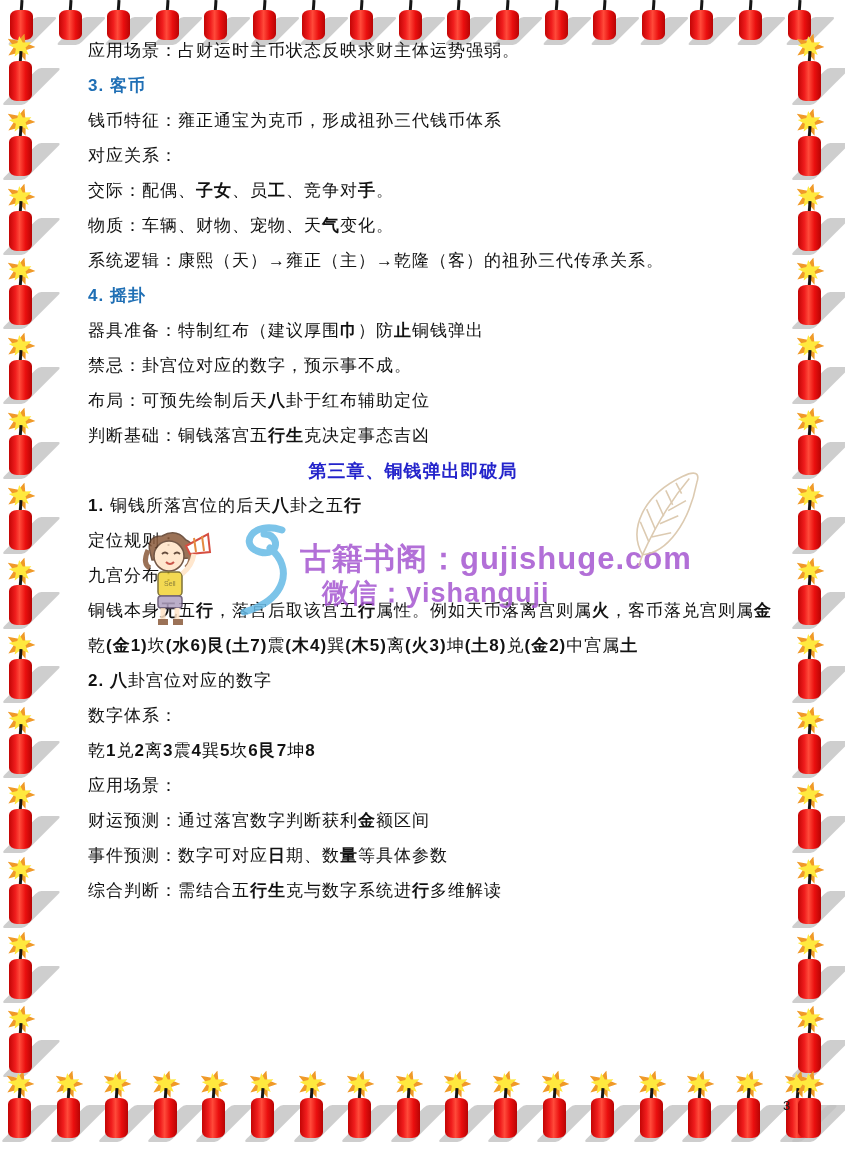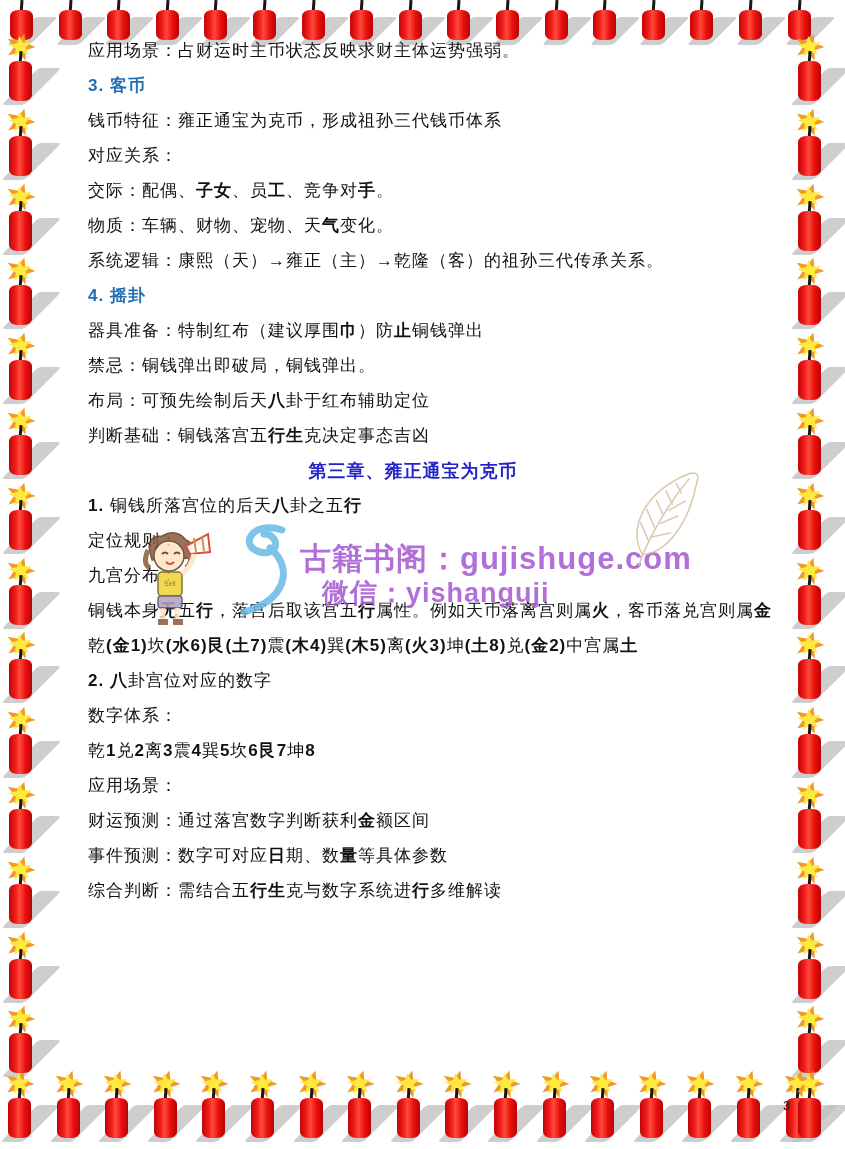--- a/index.html
+++ b/index.html
@@ -481,24 +481,24 @@
   <div class="doc" id="doc">
       <p class="body"><span>应用场景：占财运时主币状态反映求财主体运势强弱。</span></p>
       <p class="subheading"><span>3. 客币</span></p>
       <p class="body"><span>钱币特征：雍正通宝为克币，形成祖孙三代钱币体系</span></p>
       <p class="body"><span>对应关系：</span></p>
       <p class="body"><span>交际：配偶、</span><span class="b">子女</span><span>、员</span><span class="b">工</span><span>、竞争对</span><span class="b">手</span><span>。</span></p>
       <p class="body"><span>物质：车辆、财物、宠物、天</span><span class="b">气</span><span>变化。</span></p>
       <p class="body"><span>系统逻辑：康熙（天）→雍正（主）→乾隆（客）的祖孙三代传承关系。</span></p>
       <p class="subheading"><span>4. 摇卦</span></p>
       <p class="body"><span>器具准备：特制红布（建议厚围</span><span class="b">巾</span><span>）防</span><span class="b">止</span><span>铜钱弹出</span></p>
-      <p class="body"><span>禁忌：铜钱弹出即破局，铜钱弹出。</span></p>
+      <p class="body"><span>禁忌：卦宫位对应的数字，预示事不成。</span></p>
       <p class="body"><span>布局：可预先绘制后天</span><span class="b">八</span><span>卦于红布辅助定位</span></p>
       <p class="body"><span>判断基础：铜钱落宫五</span><span class="b">行生</span><span>克决定事态吉凶</span></p>
-      <p class="chapter"><span>第三章、雍正通宝为克币</span></p>
+      <p class="chapter"><span>第三章、铜钱弹出即破局</span></p>
       <p class="body"><span class="b">1. </span><span>铜钱所落宫位的后天</span><span class="b">八</span><span>卦之五</span><span class="b">行</span></p>
       <p class="body"><span>定位规则：</span></p>
       <p class="body"><span>九宫分布：</span></p>
       <p class="body"><span>铜钱本身</span><span class="b">无</span><span>五</span><span class="b">行</span><span>，落宫后取该宫五</span><span class="b">行</span><span>属性。例如天币落离宫则属</span><span class="b">火</span><span>，客币落兑宫则属</span><span class="b">金</span></p>
       <p class="body"><span>乾</span><span class="b">(金1)</span><span>坎</span><span class="b">(水6)</span><span class="b">艮</span><span class="b">(土7)</span><span>震</span><span class="b">(木4)</span><span>巽</span><span class="b">(木5)</span><span>离</span><span class="b">(火3)</span><span>坤</span><span class="b">(土8)</span><span>兑</span><span class="b">(金2)</span><span>中宫属</span><span class="b">土</span></p>
       <p class="body"><span class="b">2. </span><span class="b">八</span><span>卦宫位对应的数字</span></p>
       <p class="body"><span>数字体系：</span></p>
       <p class="body"><span>乾</span><span class="b">1</span><span>兑</span><span class="b">2</span><span>离</span><span class="b">3</span><span>震</span><span class="b">4</span><span>巽</span><span class="b">5</span><span>坎</span><span class="b">6</span><span class="b">艮</span><span class="b">7</span><span>坤</span><span class="b">8</span></p>
       <p class="body"><span>应用场景：</span></p>
       <p class="body"><span>财运预测：通过落宫数字判断获利</span><span class="b">金</span><span>额区间</span></p>

